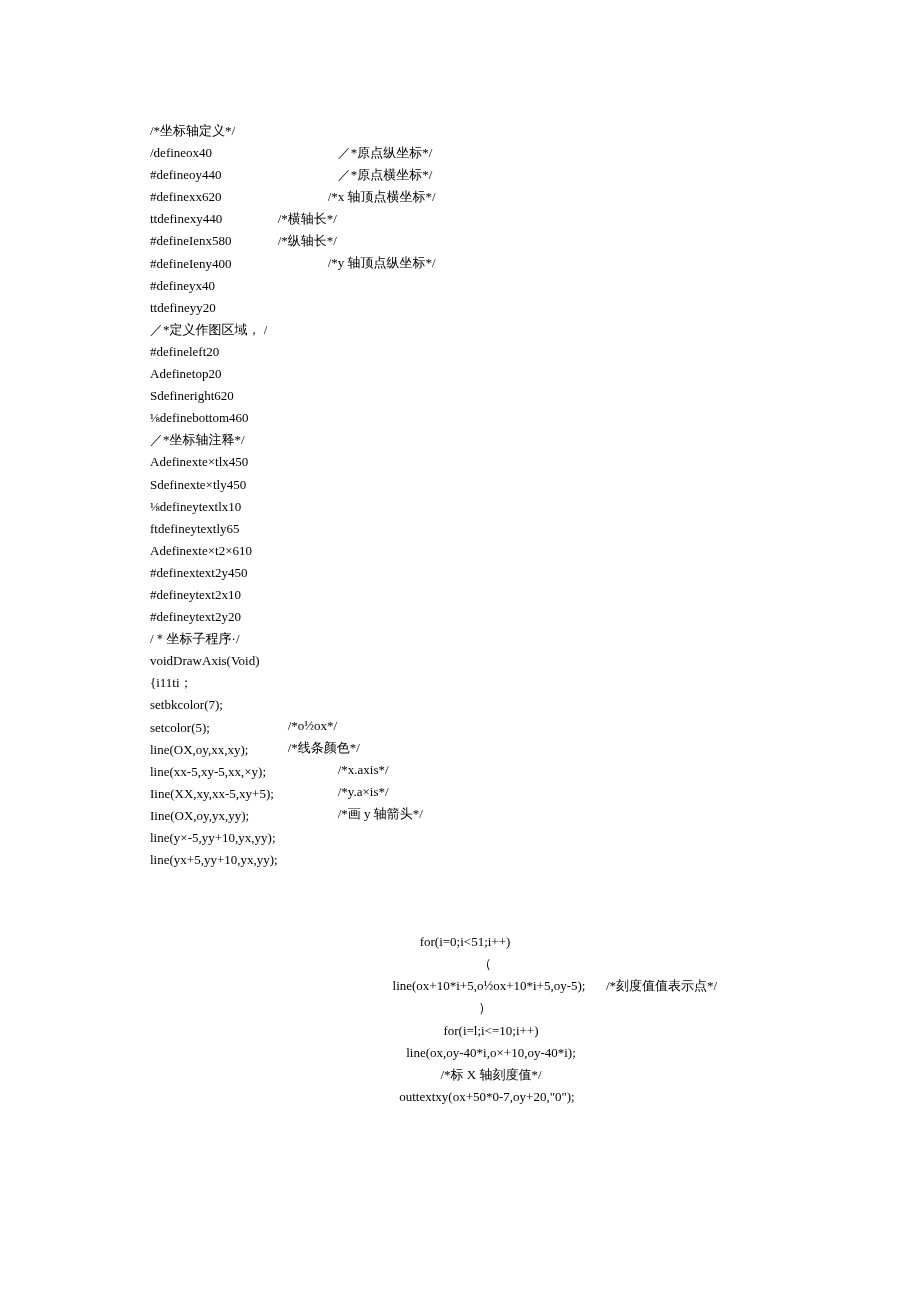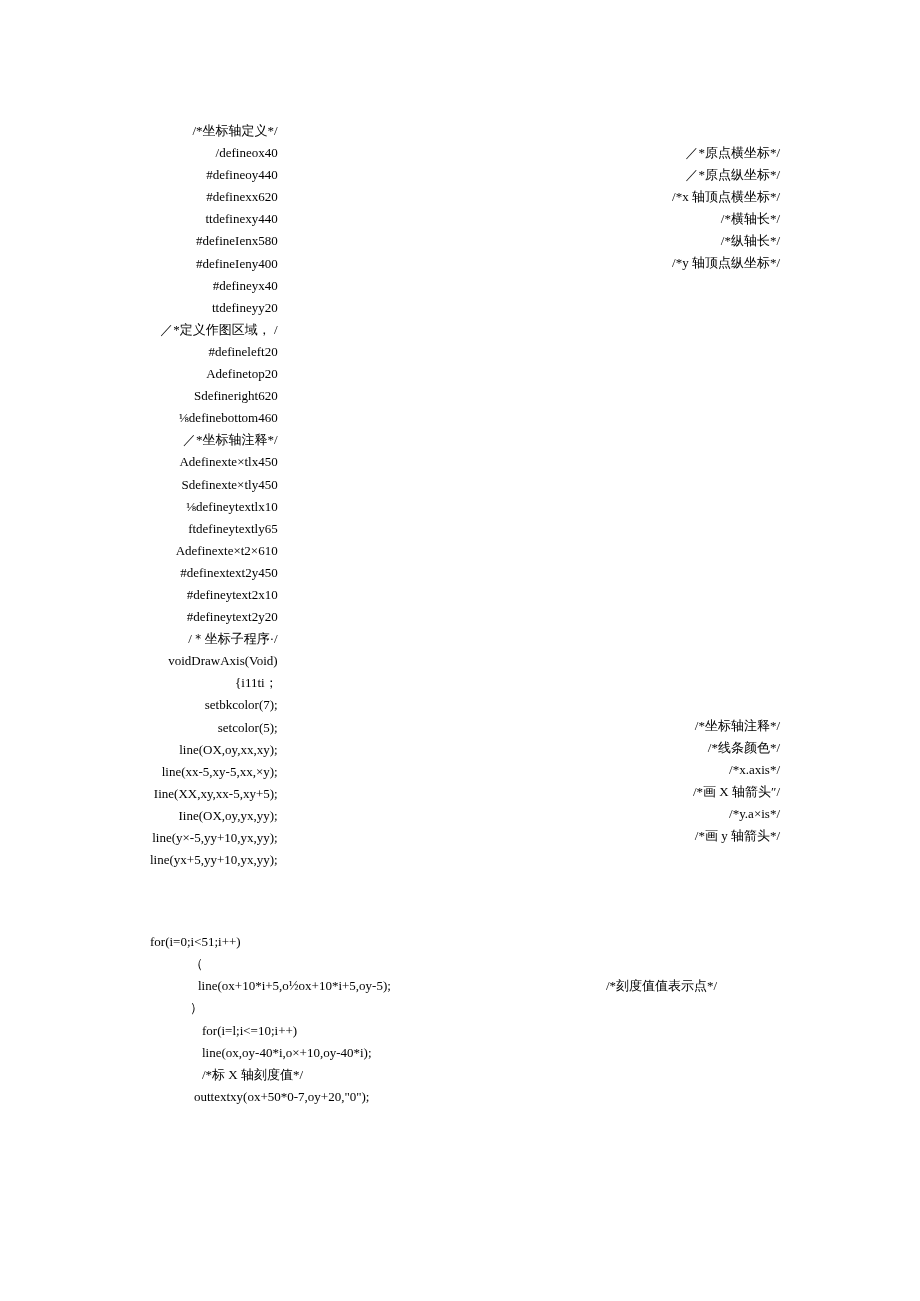--- a/index.html
+++ b/index.html
@@ -13,30 +13,28 @@
     height: 1301px;
     position: relative;
   }
   .page {
     position: relative;
     padding: 120px 140px 0 150px;
     line-height: 1.7;
   }
   .two-col {
     display: flex;
-    gap: 40px;
-    text-align: right;
   }
   .left-col { flex: 0 0 auto; }
   .right-col { flex: 1; padding-top: 22px; }
   .code-line { white-space: pre; font-family: inherit; }
   .comment { white-space: pre; font-family: inherit; }
   .spacer-lg { height: 60px; }
   .bottom-section { margin-top: 0; }
-  .bottom-left { white-space: pre; font-family: inherit; }
+  .bottom-left { white-space: pre; font-family: inherit; text-align: center; }
   .bottom-right-comment {
     position: absolute;
     left: 456px;
     white-space: pre;
   }
   .row { position: relative; }
 </style>
 </head>
 <body>
 
@@ -74,33 +72,32 @@
       <div class="code-line">setcolor(5);</div>
       <div class="code-line">line(OX,oy,xx,xy);</div>
       <div class="code-line">line(xx-5,xy-5,xx,×y);</div>
       <div class="code-line">Iine(XX,xy,xx-5,xy+5);</div>
       <div class="code-line">Iine(OX,oy,yx,yy);</div>
       <div class="code-line">line(y×-5,yy+10,yx,yy);</div>
       <div class="code-line">line(yx+5,yy+10,yx,yy);</div>
     </div>
 
     <div class="right-col">
+      <div class="comment" style="padding-left:60px">／*原点纵坐标*/</div>
       <div class="comment" style="padding-left:60px">／*原点横坐标*/</div>
-      <div class="comment" style="padding-left:60px">／*原点纵坐标*/</div>
       <div class="comment" style="padding-left:50px">/*x 轴顶点横坐标*/</div>
       <div class="comment">/*横轴长*/</div>
       <div class="comment">/*纵轴长*/</div>
       <div class="comment" style="padding-left:50px">/*y 轴顶点纵坐标*/</div>
 
       <div style="height:440px"></div>
 
-      <div class="comment" style="padding-left:10px">/*坐标轴注释*/</div>
+      <div class="comment" style="padding-left:10px">/*o½ox*/</div>
       <div class="comment" style="padding-left:10px">/*线条颜色*/</div>
       <div class="comment" style="padding-left:60px">/*x.axis*/</div>
-      <div class="comment" style="padding-left:70px">/*画 X 轴箭头″/</div>
       <div class="comment" style="padding-left:60px"></div>
       <div class="comment" style="padding-left:60px">/*y.a×is*/</div>
       <div class="comment" style="padding-left:60px">/*画 y 轴箭头*/</div>
     </div>
   </div>
 
   <div class="spacer-lg"></div>
 
   <div class="bottom-section">
     <div class="bottom-left">for(i=0;i&lt;51;i++)</div>

